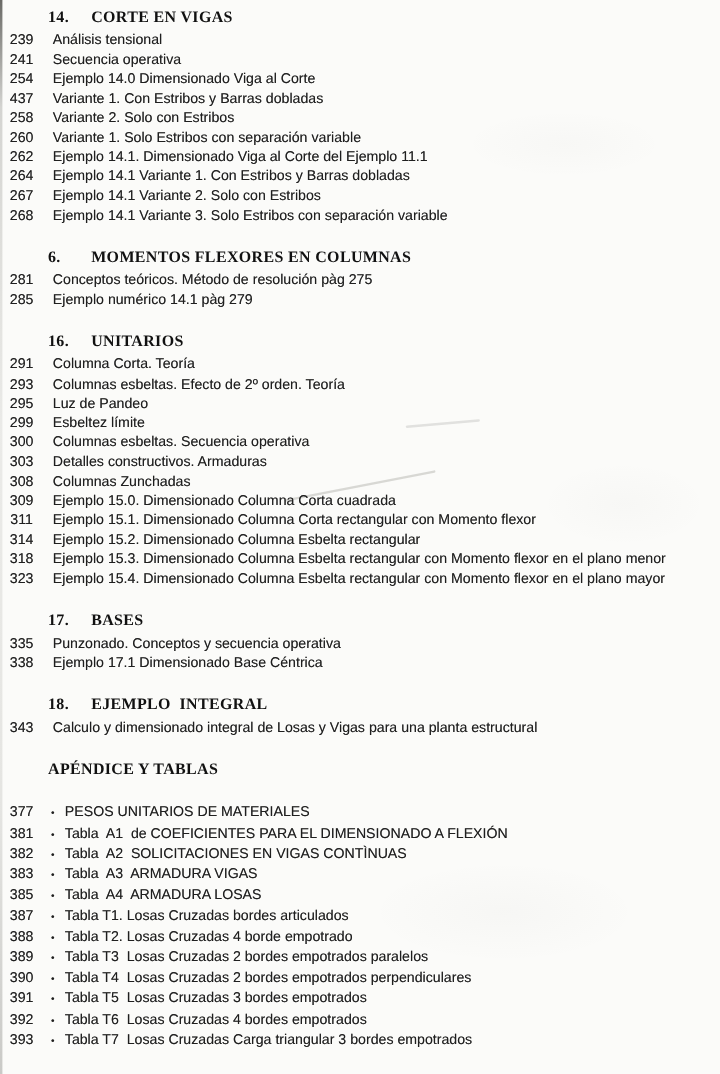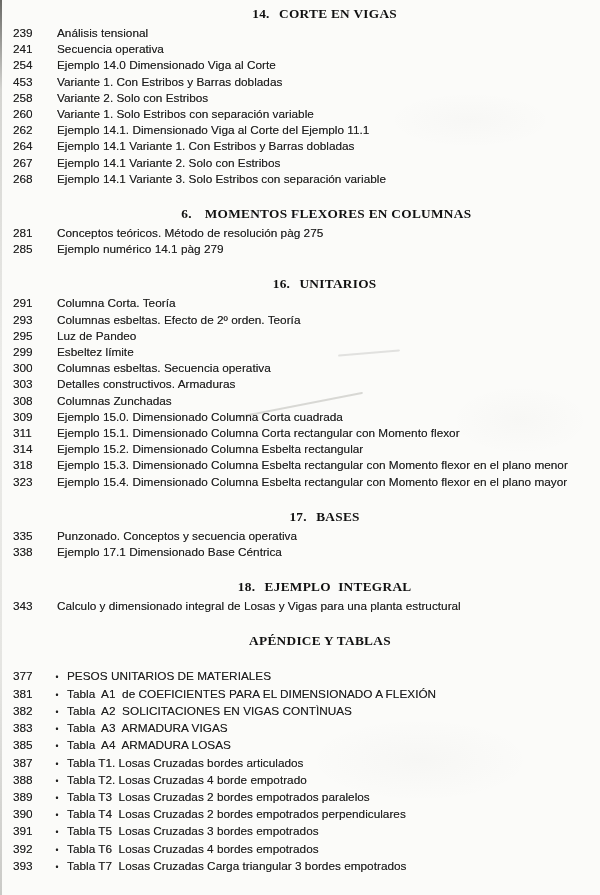--- a/index.html
+++ b/index.html
@@ -40,34 +40,33 @@
   }
   .sec-heading {
     margin: 19px 0 3px 40px;
     font-family: "Liberation Serif", serif;
     font-weight: bold;
     font-size: 13.3px;
     line-height: 16px;
     color: #111;
     letter-spacing: 0.3px;
     white-space: pre-wrap;
-    text-align: center;
   }
   section:first-child .sec-heading { margin-top: 0; }
   .sec-heading.no-num { margin-bottom: 19px; }
   .sec-num { display: inline-block; width: 36px; }
   .row {
     display: flex;
     align-items: baseline;
     font-family: "Liberation Sans", sans-serif;
     font-size: 11.8px;
     line-height: 16.2px;
     text-shadow: 0 0 0.5px rgba(31,31,31,0.55);
   }
-  .pg { flex: 0 0 36px; text-align: left; padding-left: 13px; }
+  .pg { flex: 0 0 36px; text-align: center; }
   .bullet { flex: 0 0 16px; text-align: center; font-size: 8.5px; }
   .txt { margin-left: 8px; white-space: pre-wrap; }
   .row.has-bullet .txt { margin-left: 2px; text-align: center; }
 </style>
 </head>
 <body>
 
 <div class="page">
   <div class="scan-edge"></div>
   <div class="scratch scratch-1"></div>
@@ -81,21 +80,21 @@
         </div>
         <div class="row">
           <span class="pg">241</span>
           <span class="txt">Secuencia operativa</span>
         </div>
         <div class="row">
           <span class="pg">254</span>
           <span class="txt">Ejemplo 14.0 Dimensionado Viga al Corte</span>
         </div>
         <div class="row">
-          <span class="pg">453</span>
+          <span class="pg">437</span>
           <span class="txt">Variante 1. Con Estribos y Barras dobladas</span>
         </div>
         <div class="row">
           <span class="pg">258</span>
           <span class="txt">Variante 2. Solo con Estribos</span>
         </div>
         <div class="row">
           <span class="pg">260</span>
           <span class="txt">Variante 1. Solo Estribos con separación variable</span>
         </div>

